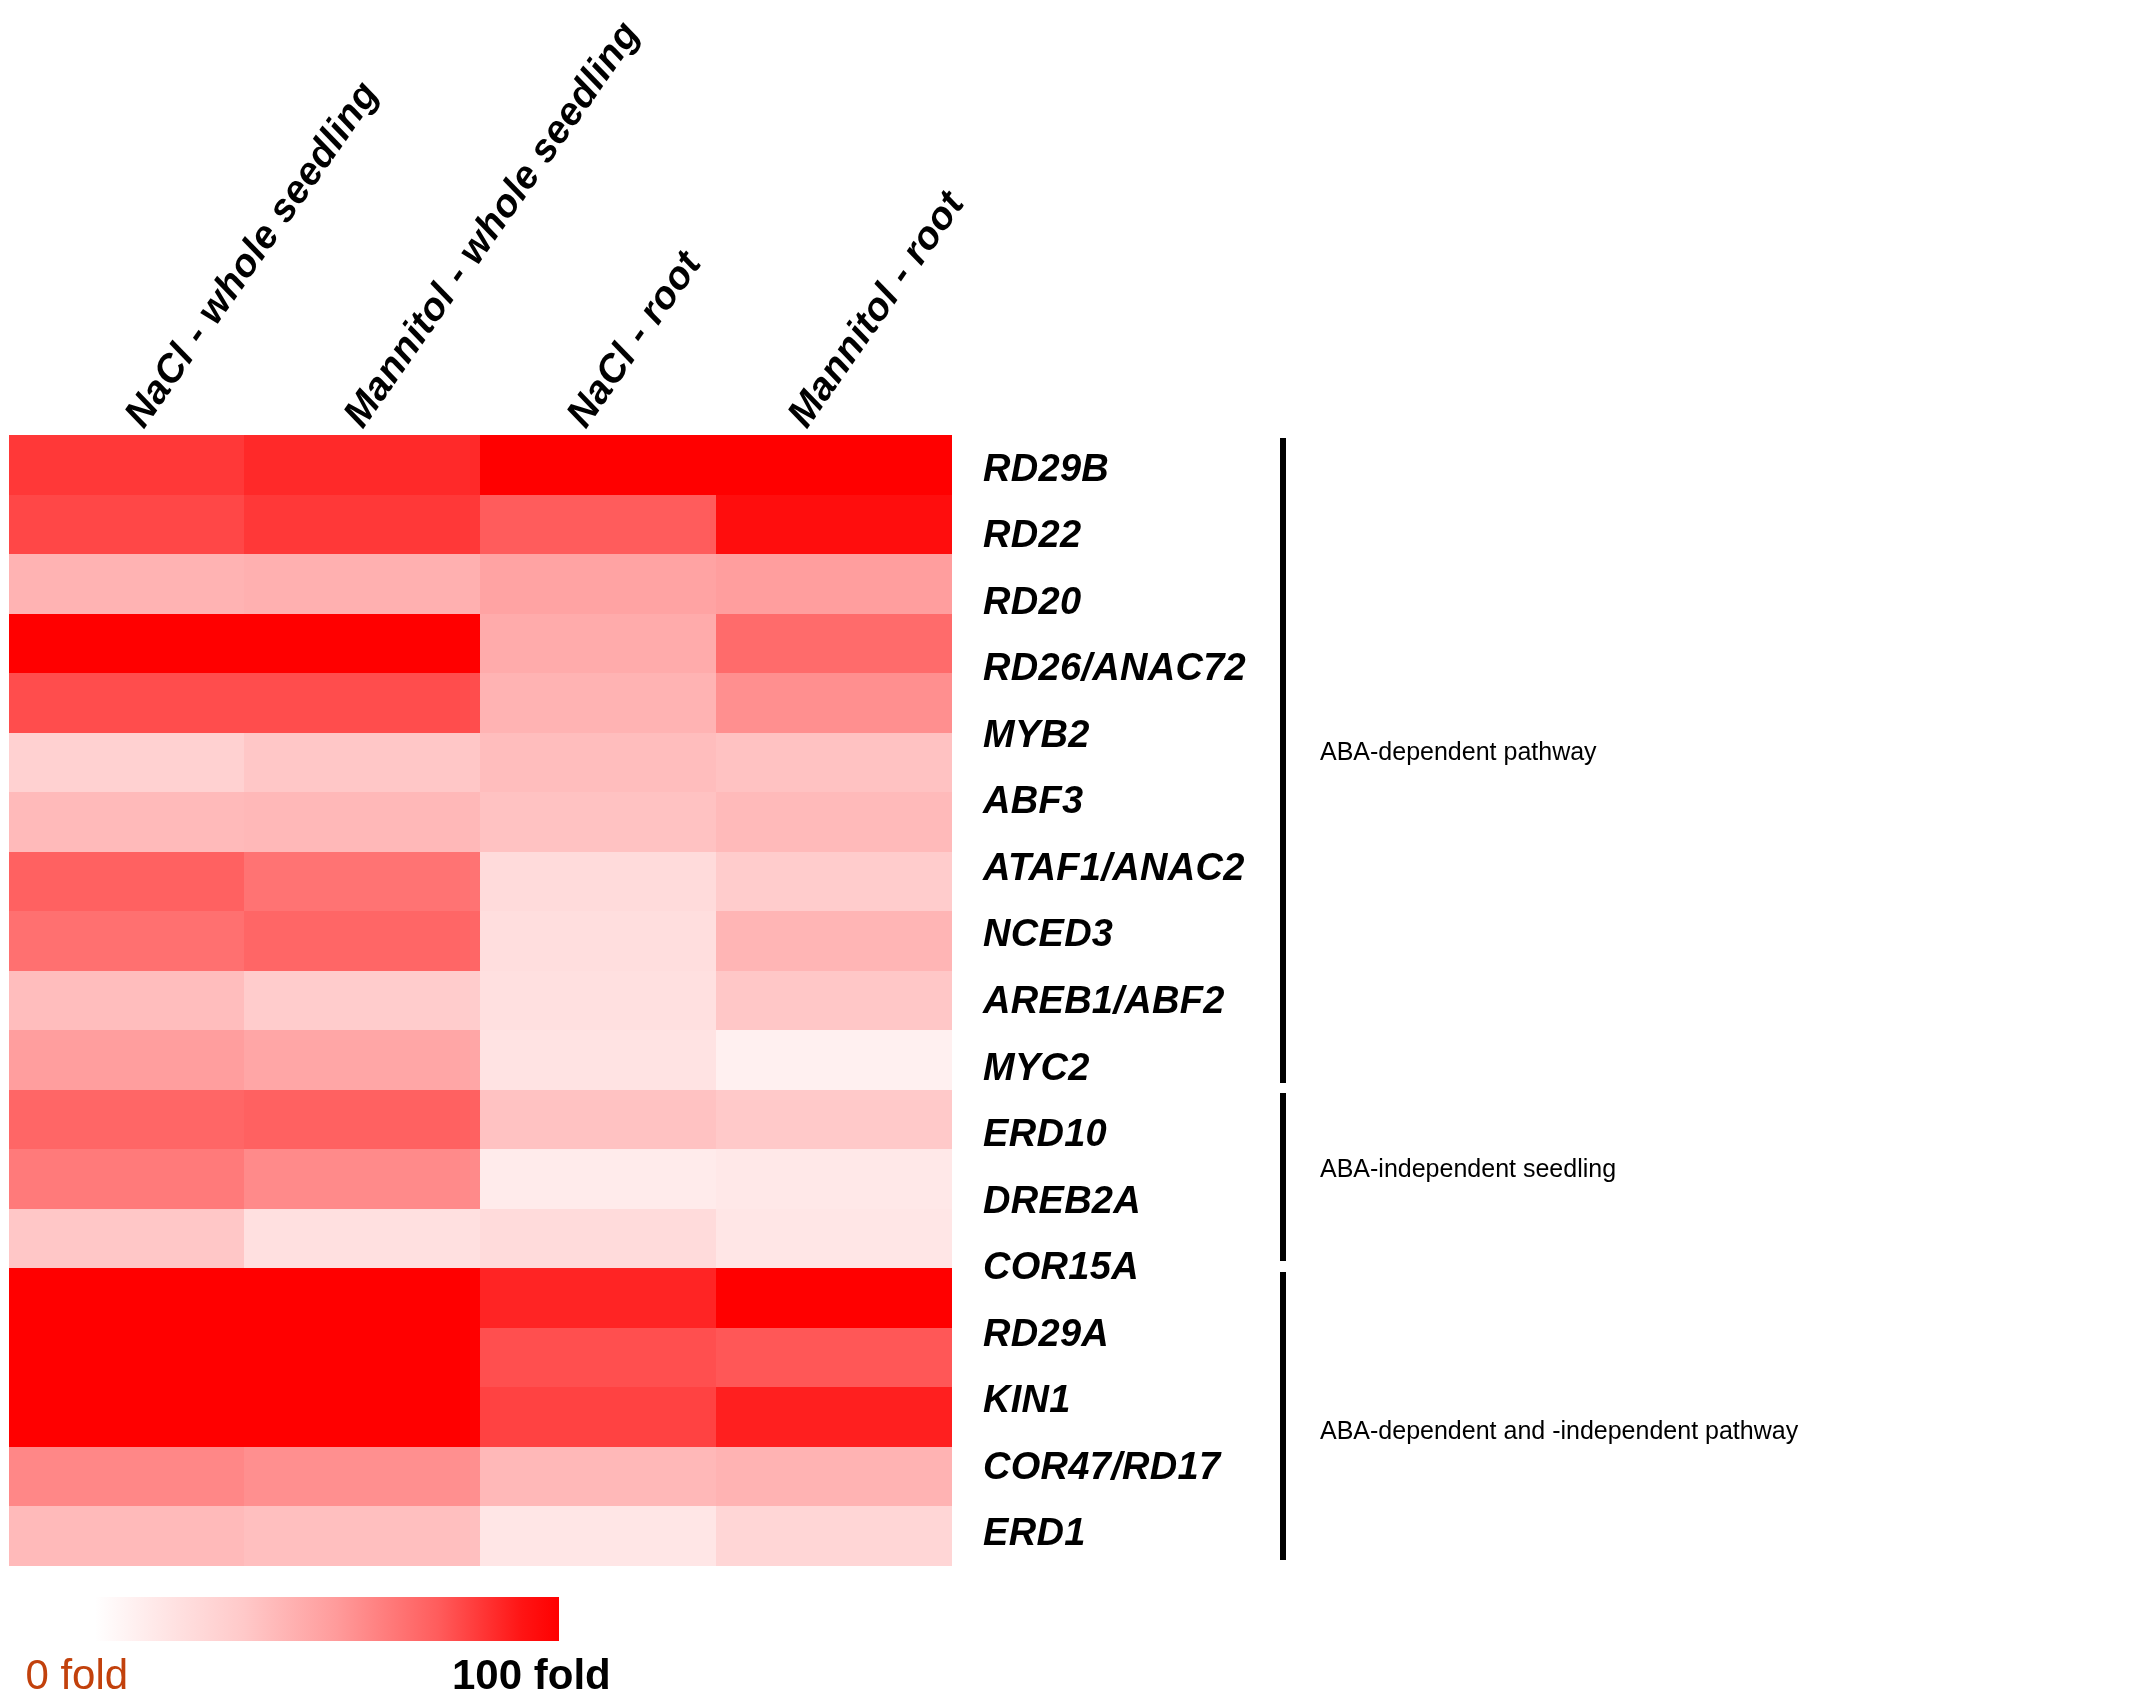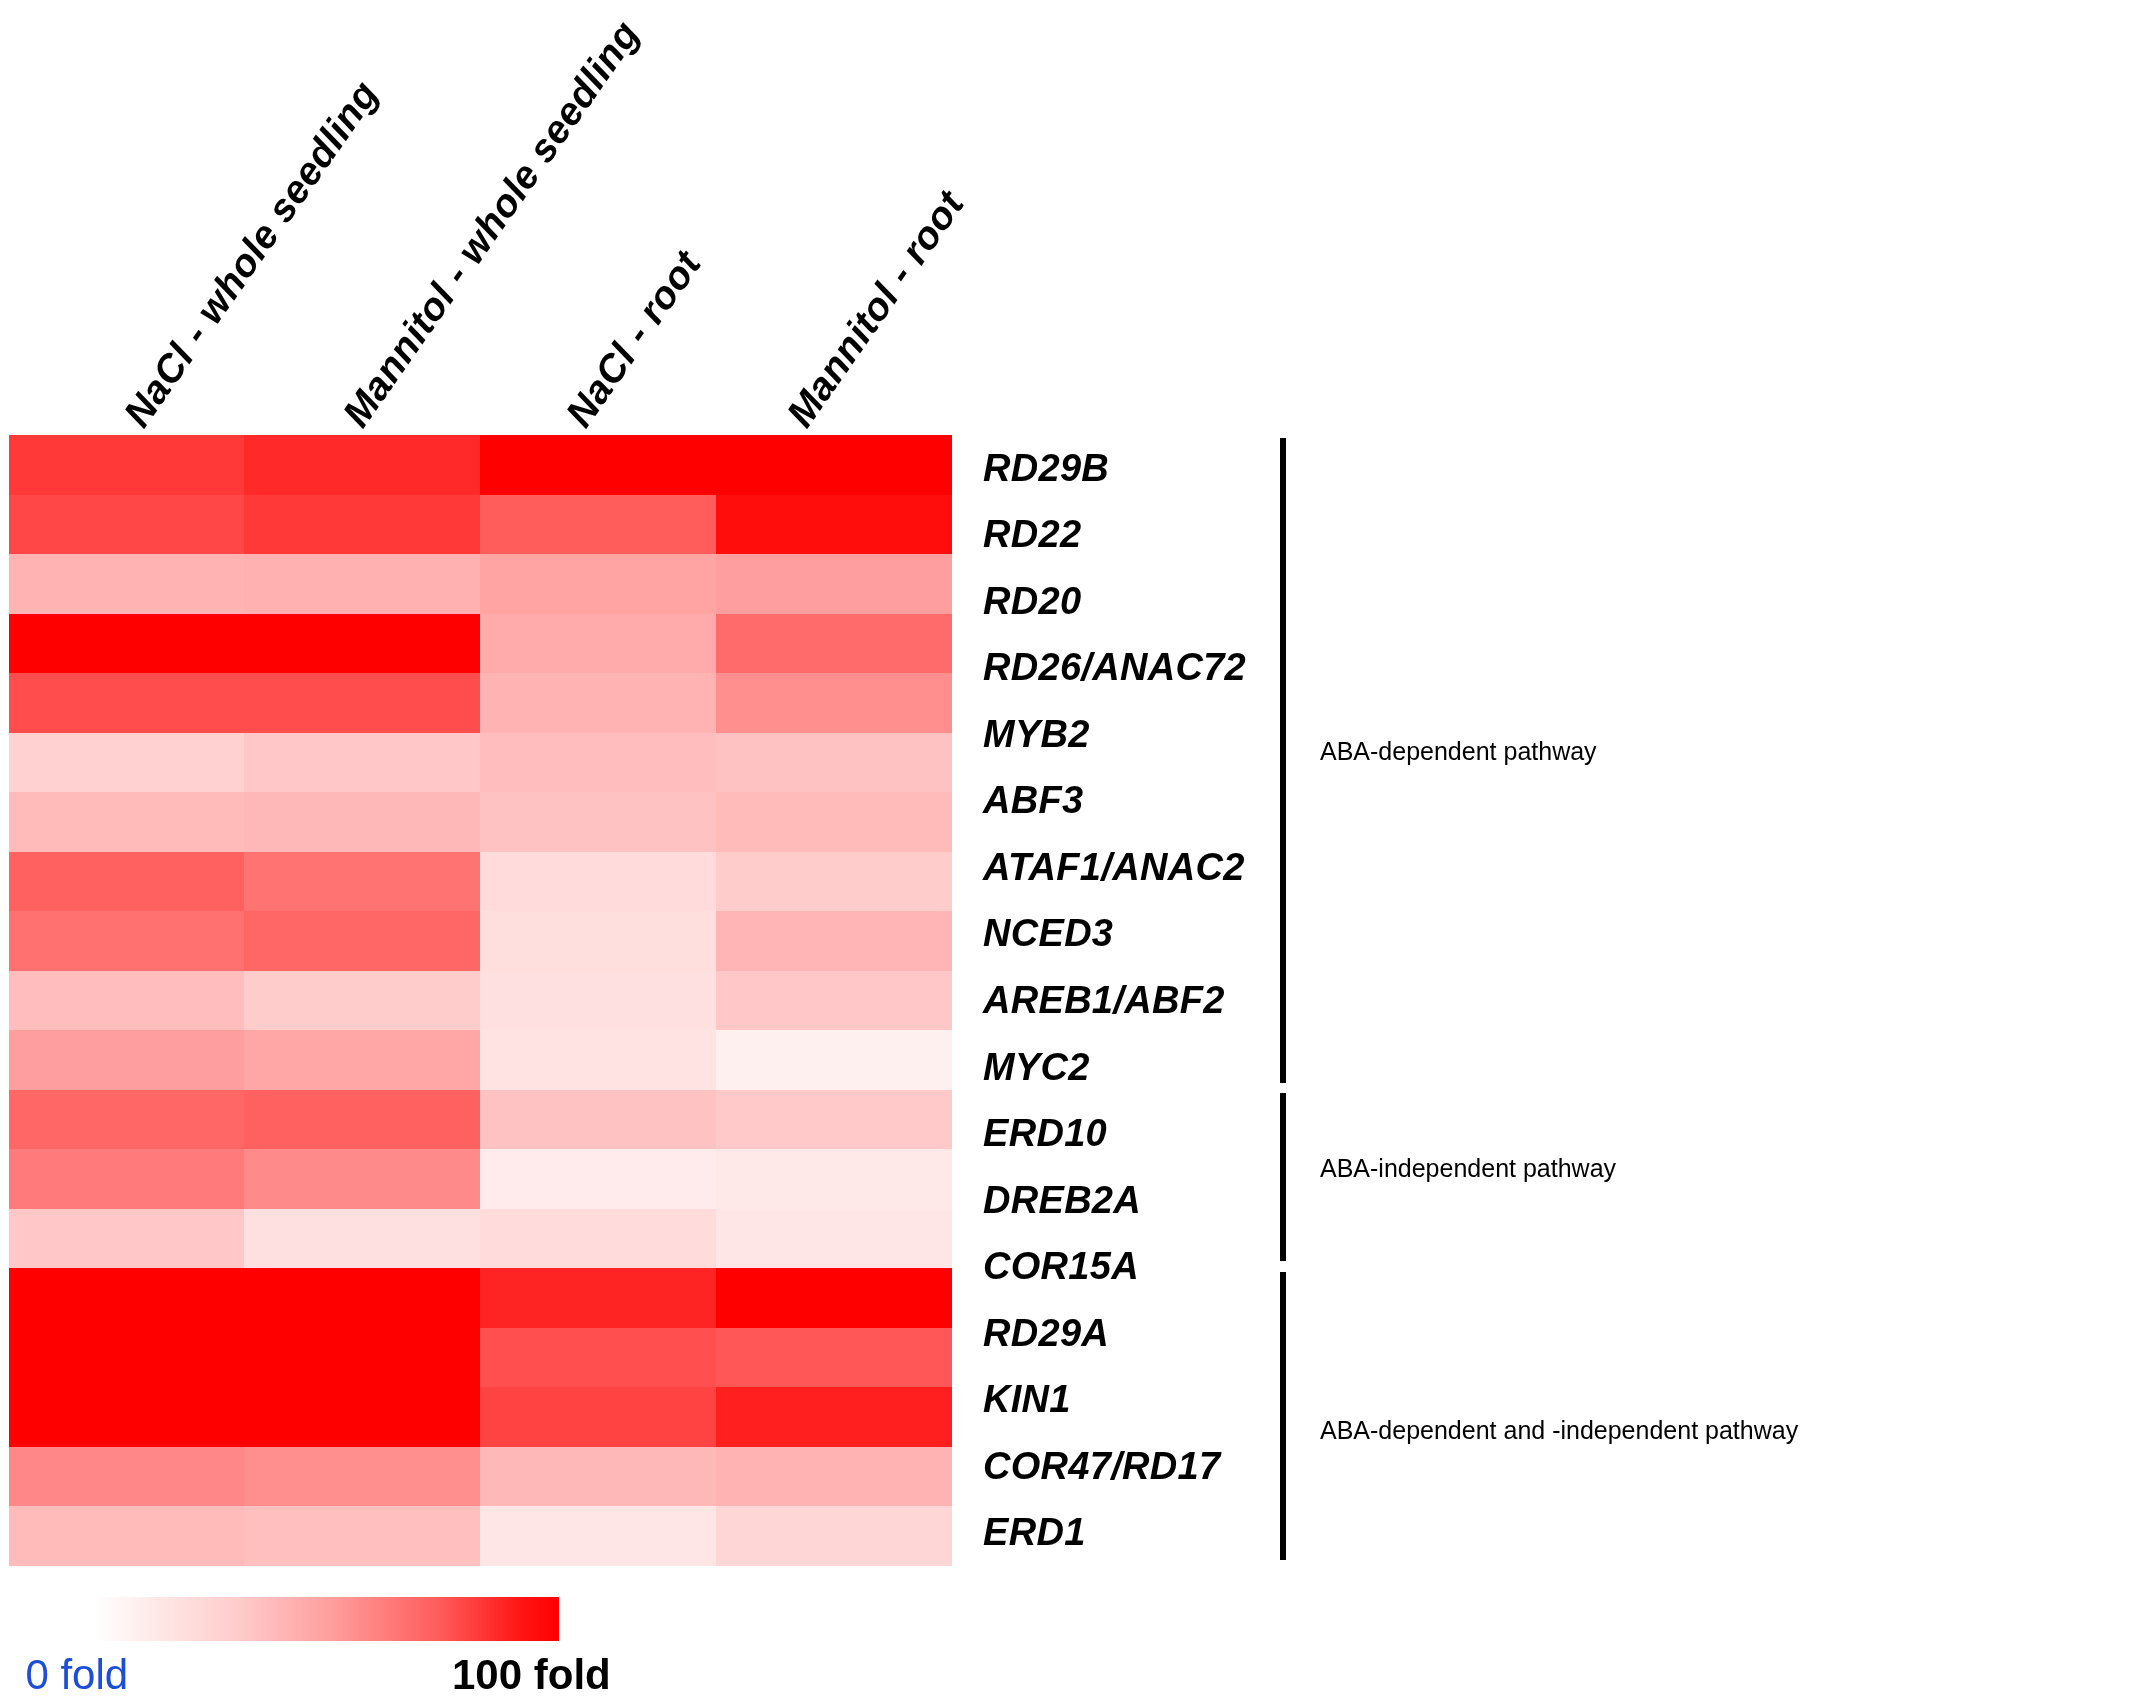--- a/index.html
+++ b/index.html
@@ -97,21 +97,21 @@
     top: 1597px;
     width: 464px;
     height: 44px;
     background: linear-gradient(to right, #ffffff 0%, #ffeaea 12%, #ffc9c9 32%, #ff9b9b 52%, #ff5c5c 74%, #ff1414 92%, #ff0000 100%);
   }
   #colorbar-min {
     position: absolute;
     left: 25.4px;
     top: 1651px;
     font-size: 42px;
-    color: #1d4ed8;
+    color: #c2410c;
     font-weight: normal;
   }
   #colorbar-max {
     position: absolute;
     left: 452px;
     top: 1651px;
     font-size: 42px;
     color: #000000;
     font-weight: bold;
   }
@@ -222,21 +222,21 @@
     <div class="gene-label">RD29A</div>
     <div class="gene-label">KIN1</div>
     <div class="gene-label">COR47/RD17</div>
     <div class="gene-label">ERD1</div>
   </div>
 
 <div id="pathway-group">
     <div class="bracket" style="top: 438px; height: 645px;"></div>
     <div class="pathway-label" style="top: 737px;">ABA-dependent pathway</div>
     <div class="bracket" style="top: 1093px; height: 168px;"></div>
-    <div class="pathway-label" style="top: 1154px;">ABA-independent pathway</div>
+    <div class="pathway-label" style="top: 1154px;">ABA-independent seedling</div>
     <div class="bracket" style="top: 1272px; height: 288px;"></div>
     <div class="pathway-label" style="top: 1392px; margin-top: 24px;">ABA-dependent and -independent pathway</div>
   </div>
 
 <div id="colorbar"></div>
 <div id="colorbar-min">0 fold</div>
 <div id="colorbar-max">100 fold</div>
 
 
 </body></html>

